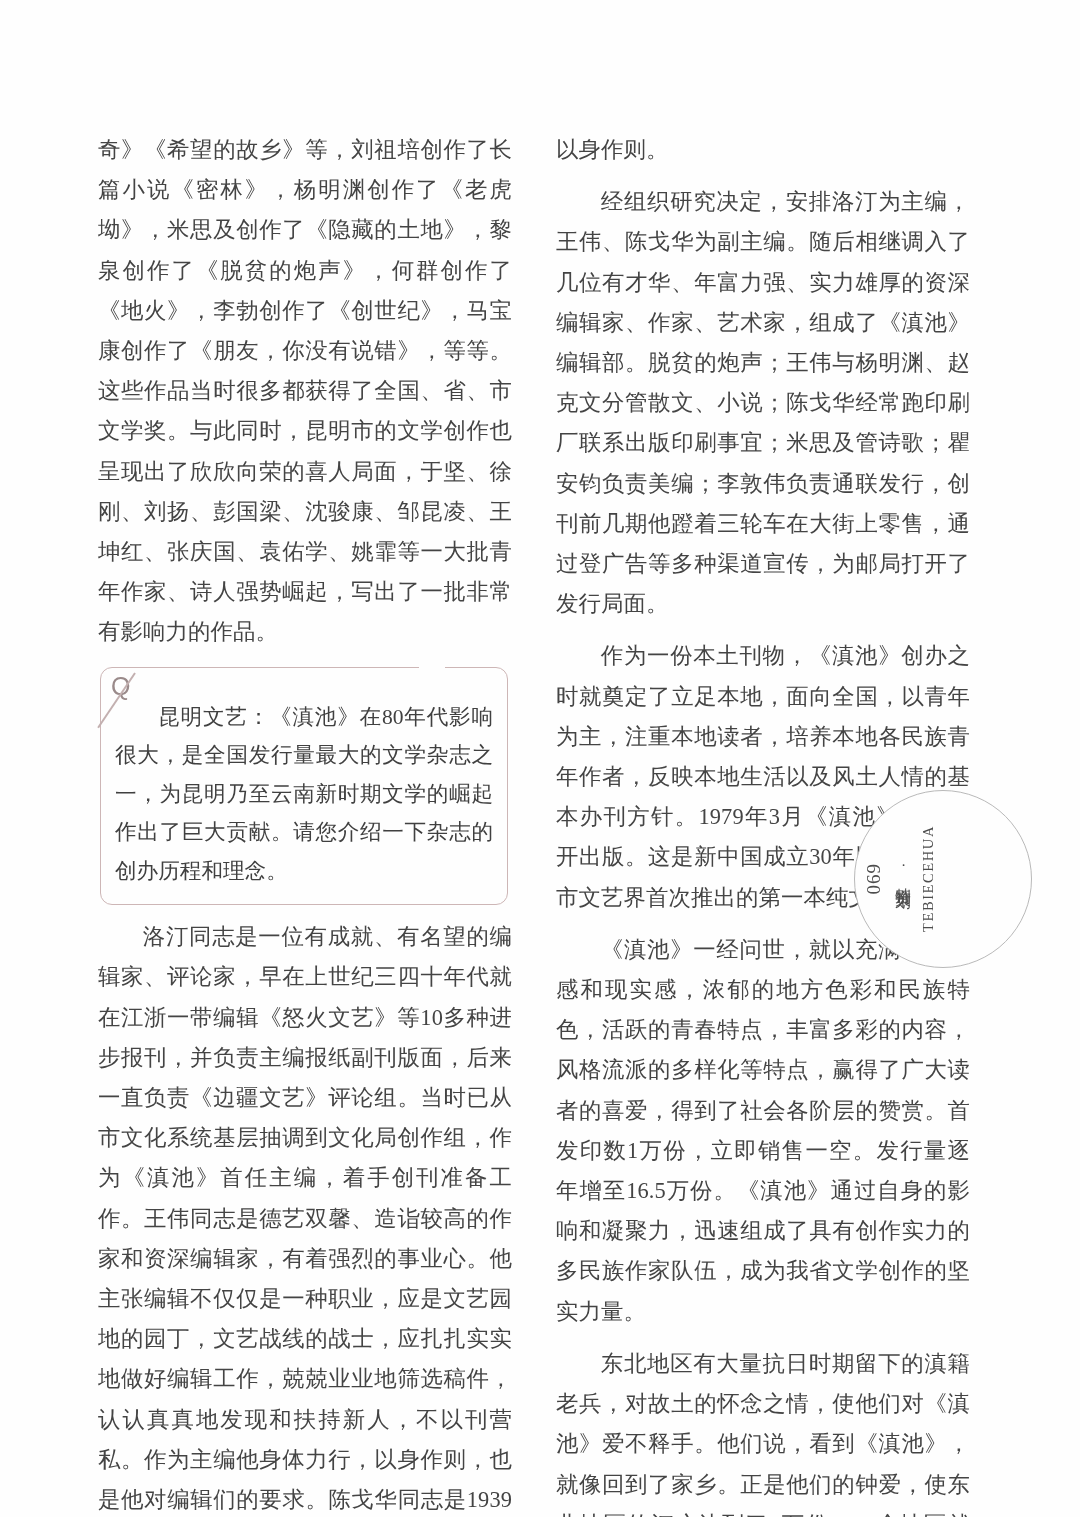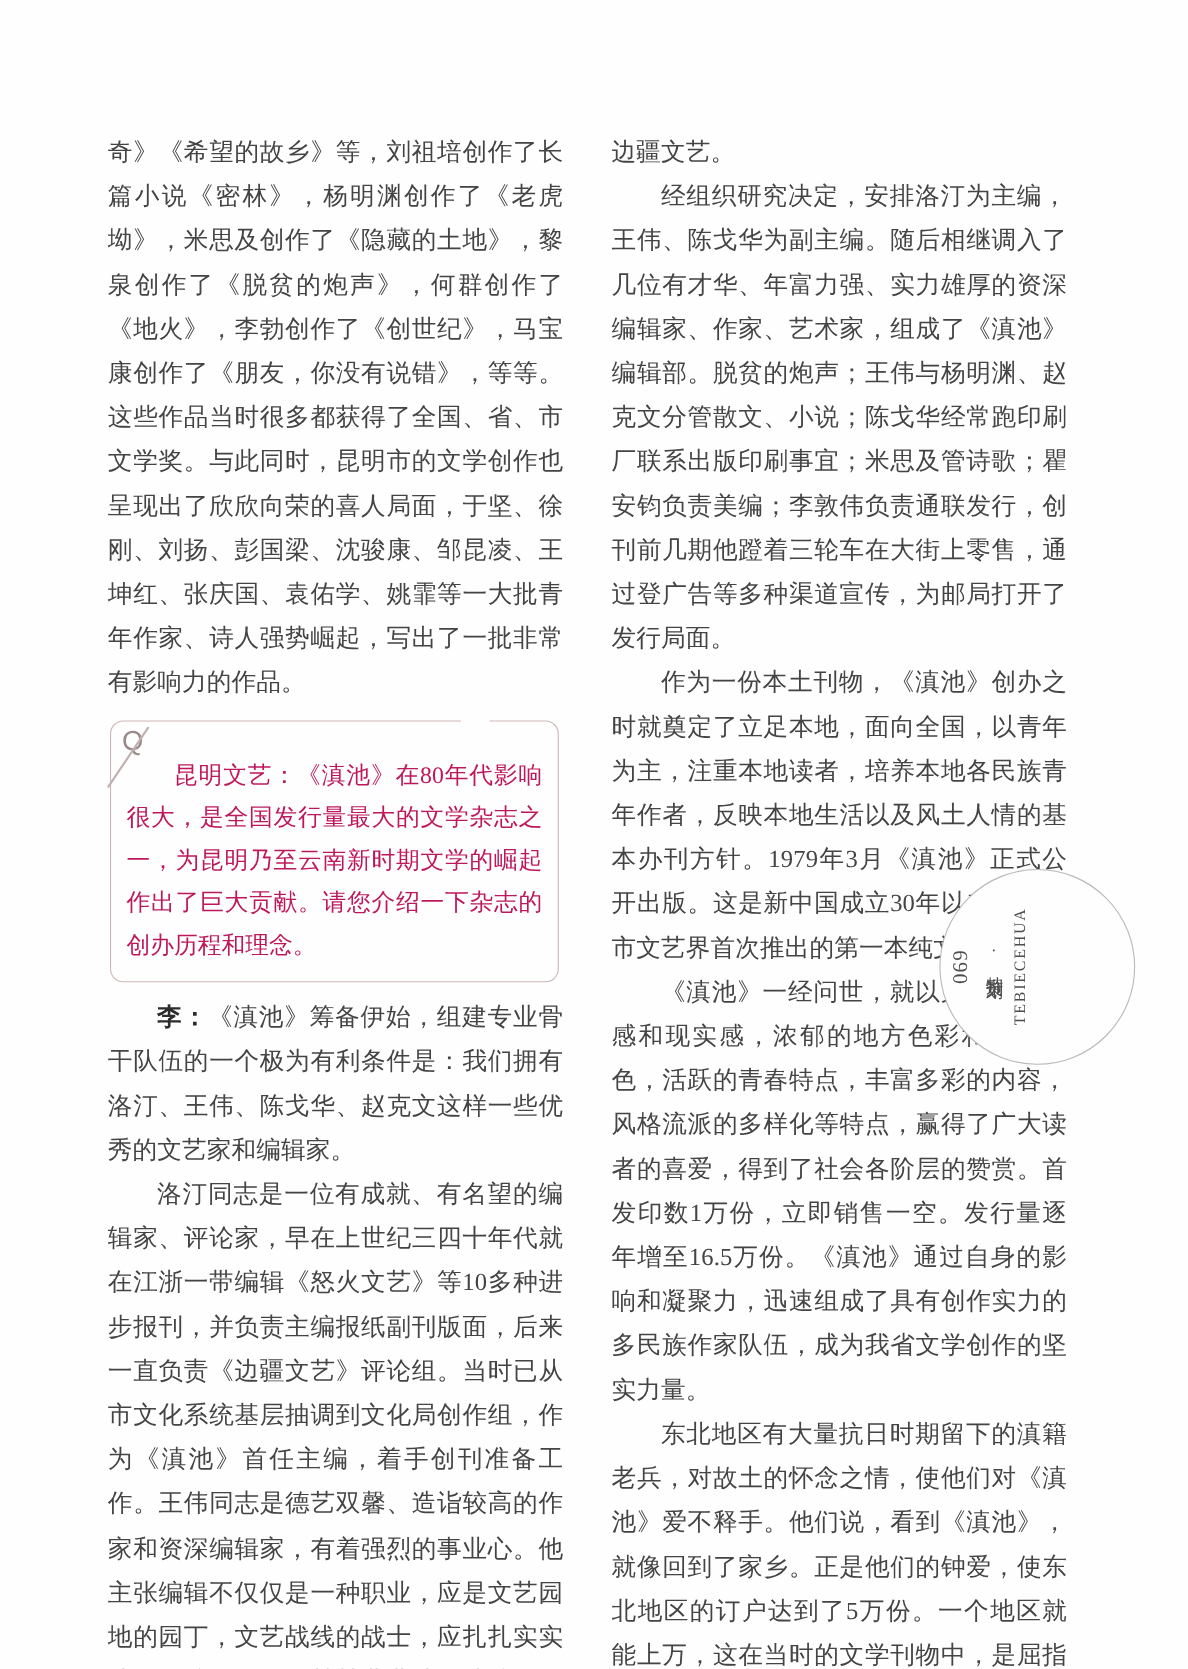--- a/index.html
+++ b/index.html
@@ -33,21 +33,21 @@
     gap: 44px;
   }
 
   .col {
     width: 414px;
     position: relative;
   }
 
   
   p.body {
-    margin: 0 0 0 0;
+    margin: 12px 0 0 0;
     font-size: 22.4px;
     line-height: 40.2px;
     text-align: justify;
     text-justify: inter-ideograph;
     text-indent: 2em;
     color: #ululu;
     color: #444444;
     letter-spacing: 0.1px;
     font-family: "Liberation Serif", "DejaVu Serif", serif;
   }
@@ -98,21 +98,21 @@
     transform: rotate(34deg);
     transform-origin: top center;
   }
   .qbox p.qtext {
     margin: 0;
     font-size: 21.6px;
     line-height: 38.5px;
     text-align: justify;
     text-justify: inter-ideograph;
     text-indent: 2em;
-    color: #be185d;
+    color: #404040;
     font-family: "Liberation Serif", "DejaVu Serif", serif;
   }
 
   
   .pagemark {
     position: absolute;
     right: -62px;
     top: 672px;
     width: 178px;
     height: 178px;
@@ -172,29 +172,28 @@
 
       <p class="body noindent">奇》《希望的故乡》等，刘祖培创作了长篇小说《密林》，杨明渊创作了《老虎坳》，米思及创作了《隐藏的土地》，黎泉创作了《脱贫的炮声》，何群创作了《地火》，李勃创作了《创世纪》，马宝康创作了《朋友，你没有说错》，等等。这些作品当时很多都获得了全国、省、市文学奖。与此同时，昆明市的文学创作也呈现出了欣欣向荣的喜人局面，于坚、徐刚、刘扬、彭国梁、沈骏康、邹昆凌、王坤红、张庆国、袁佑学、姚霏等一大批青年作家、诗人强势崛起，写出了一批非常有影响力的作品。</p>
 
       <div class="qbox">
         <div class="top-gap"></div>
         <div class="qmark">Q</div>
         <div class="slash"></div>
         <p class="qtext">昆明文艺：《滇池》在80年代影响很大，是全国发行量最大的文学杂志之一，为昆明乃至云南新时期文学的崛起作出了巨大贡献。请您介绍一下杂志的创办历程和理念。</p>
       </div>
 
-      <p class="body"><span class="bold-name">李</span><span class="bold-name">：</span><span>《滇池》筹备伊始，组建专业骨干队伍的一个极为有利条件是：我们拥有洛汀、王伟、陈戈华、赵克文这样一些优秀的文艺家和编辑家。</span></p>
 
       <p class="body">洛汀同志是一位有成就、有名望的编辑家、评论家，早在上世纪三四十年代就在江浙一带编辑《怒火文艺》等10多种进步报刊，并负责主编报纸副刊版面，后来一直负责《边疆文艺》评论组。当时已从市文化系统基层抽调到文化局创作组，作为《滇池》首任主编，着手创刊准备工作。王伟同志是德艺双馨、造诣较高的作家和资深编辑家，有着强烈的事业心。他主张编辑不仅仅是一种职业，应是文艺园地的园丁，文艺战线的战士，应扎扎实实地做好编辑工作，兢兢业业地筛选稿件，认认真真地发现和扶持新人，不以刊营私。作为主编他身体力行，以身作则，也是他对编辑们的要求。陈戈华同志是1939年延安时期的老同志，出版编辑家，博学多识，文学功底厚实。《滇池》发表过女词人王兰馨不少词曲，这些词曲曾收入她的《晚晴集》，初版经他校出多处错漏。赵克文曾获国家编辑荣誉奖，后期曾担任</p>
 
     </div>
 
     <div class="col">
 
-      <p class="body noindent">边疆文艺。</p>
+      <p class="body noindent">以身作则。</p>
 
       <p class="body">经组织研究决定，安排洛汀为主编，王伟、陈戈华为副主编。随后相继调入了几位有才华、年富力强、实力雄厚的资深编辑家、作家、艺术家，组成了《滇池》编辑部。脱贫的炮声；王伟与杨明渊、赵克文分管散文、小说；陈戈华经常跑印刷厂联系出版印刷事宜；米思及管诗歌；瞿安钧负责美编；李敦伟负责通联发行，创刊前几期他蹬着三轮车在大街上零售，通过登广告等多种渠道宣传，为邮局打开了发行局面。</p>
 
       <p class="body">作为一份本土刊物，《滇池》创办之时就奠定了立足本地，面向全国，以青年为主，注重本地读者，培养本地各民族青年作者，反映本地生活以及风土人情的基本办刊方针。1979年3月《滇池》正式公开出版。这是新中国成立30年以来，昆明市文艺界首次推出的第一本纯文学期刊。</p>
 
       <p class="body">《滇池》一经问世，就以充满了时代感和现实感，浓郁的地方色彩和民族特色，活跃的青春特点，丰富多彩的内容，风格流派的多样化等特点，赢得了广大读者的喜爱，得到了社会各阶层的赞赏。首发印数1万份，立即销售一空。发行量逐年增至16.5万份。《滇池》通过自身的影响和凝聚力，迅速组成了具有创作实力的多民族作家队伍，成为我省文学创作的坚实力量。</p>
 
       <p class="body">东北地区有大量抗日时期留下的滇籍老兵，对故土的怀念之情，使他们对《滇池》爱不释手。他们说，看到《滇池》，就像回到了家乡。正是他们的钟爱，使东北地区的订户达到了5万份。一个地区就能上万，这在当时的文学刊物中，是屈指可数的。</p>
 
       <div class="pagemark">

